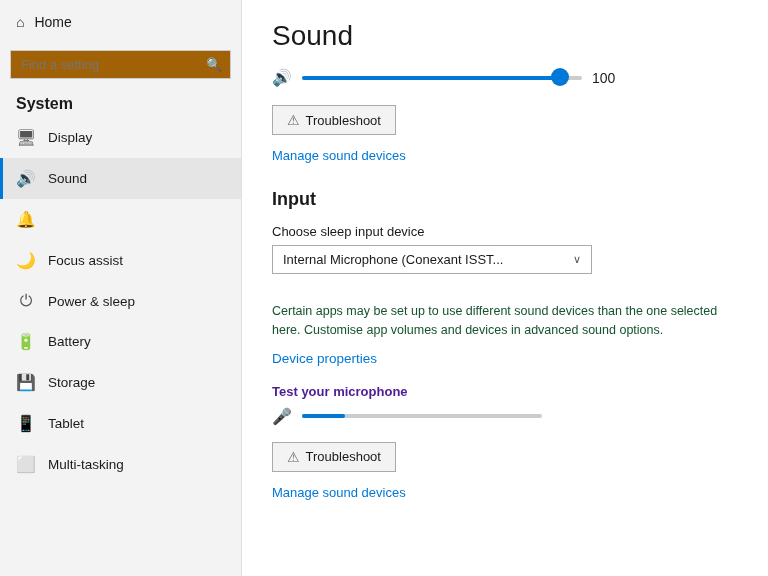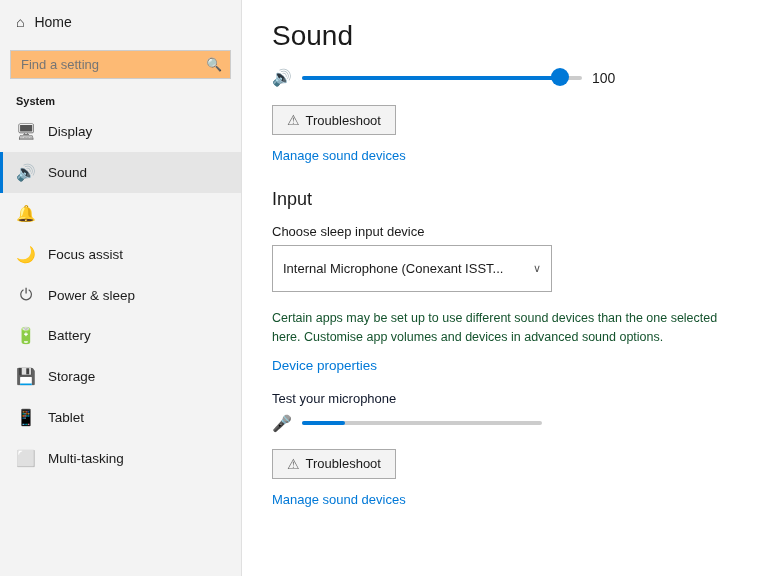--- a/index.html
+++ b/index.html
@@ -35,34 +35,34 @@
     .sidebar-search {
       margin: 6px 10px 10px 10px;
       position: relative;
       display: flex;
       align-items: center;
     }
     .sidebar-search input {
       width: 100%;
       padding: 6px 30px 6px 10px;
       border: 1px solid #ccc;
-      background: #fdba74;
+      background: #a16207;
       font-size: 13px;
       outline: none;
     }
     .sidebar-search .search-icon-wrap {
       position: absolute;
       right: 8px;
       color: #555;
       font-size: 13px;
     }
 
     .sidebar-section-title {
       padding: 6px 16px 4px 16px;
-      font-size: 11px;
+      font-size: 16px;
       font-weight: 700;
       color: #1a1a1a;
       text-transform: none;
       letter-spacing: 0;
     }
 
     .sidebar-item {
       display: flex;
       align-items: center;
       padding: 11px 16px;
@@ -177,40 +177,40 @@
       display: inline-block;
       margin-bottom: 6px;
     }
 
     .section-divider {
       margin: 20px 0 14px 0;
     }
 
     .input-section-title {
       font-size: 18px;
-      font-weight: 400;
+      font-weight: 700;
       margin-bottom: 14px;
       color: #1a1a1a;
     }
 
     .choose-label {
       font-size: 13px;
       color: #1a1a1a;
       margin-bottom: 6px;
     }
 
     .device-select-wrap {
       display: flex;
       align-items: center;
       border: 1px solid #aaa;
       background: #fff;
-      width: 280px;
-      padding: 15px 10px;
-      cursor: pointer;
-      margin-bottom: 17px;
+      width: 320px;
+      padding: 6px 10px;
+      cursor: pointer;
+      margin-bottom: 28px;
       justify-content: space-between;
     }
     .select-text { font-size: 13px; color: #1a1a1a; }
     .chevron { font-size: 11px; color: #555; }
 
     .info-text {
       font-size: 12.5px;
       color: #14532d;
       max-width: 490px;
       line-height: 1.5;
@@ -221,22 +221,23 @@
       color: #0078d7;
       cursor: pointer;
       font-size: 13.5px;
       text-decoration: none;
       display: inline-block;
       margin-bottom: 18px;
     }
 
     .test-mic-label {
       font-size: 13px;
-      color: #0f172a;
+      color: #4c1d95;
       margin-bottom: 8px;
+      font-weight: bold;
     }
 
     .mic-row {
       display: flex;
       align-items: center;
       gap: 10px;
       margin-bottom: 16px;
     }
     .mic-icon { font-size: 16px; color: #333; }
     .mic-bar-track {

